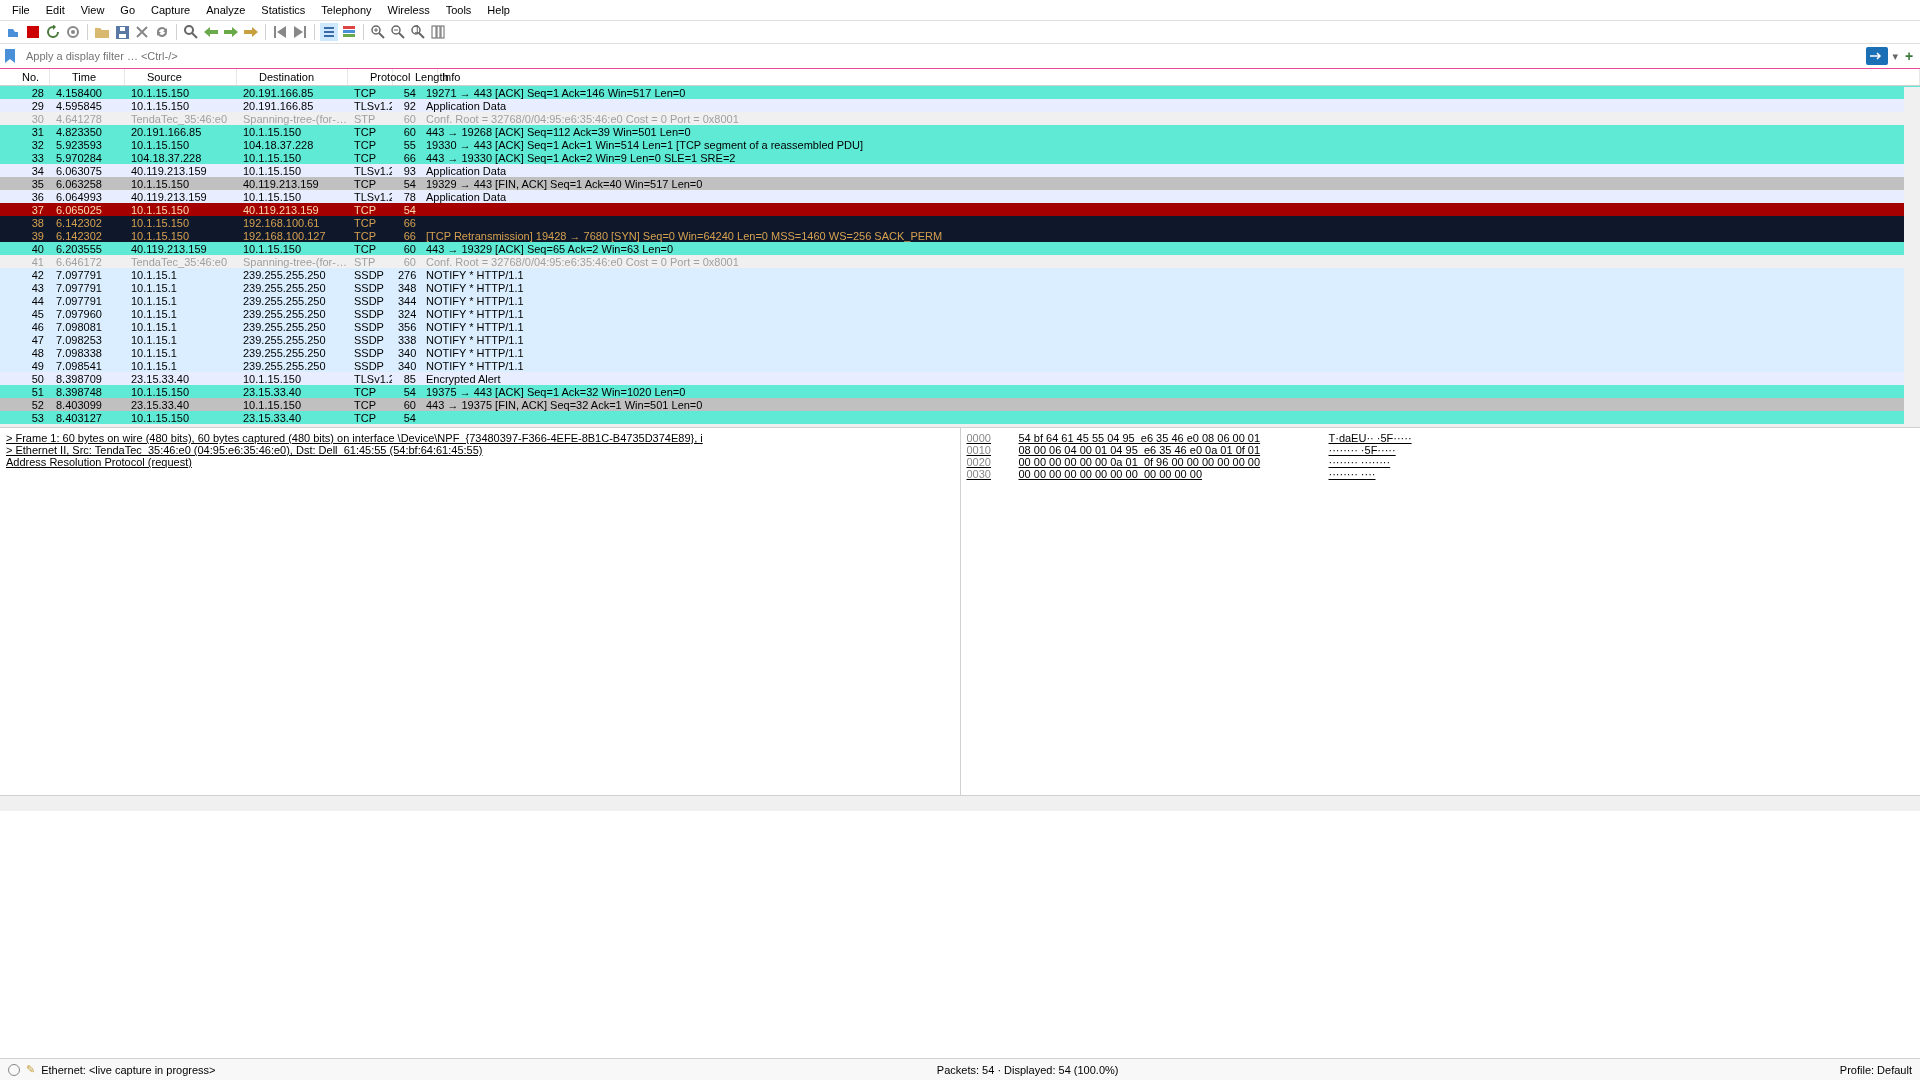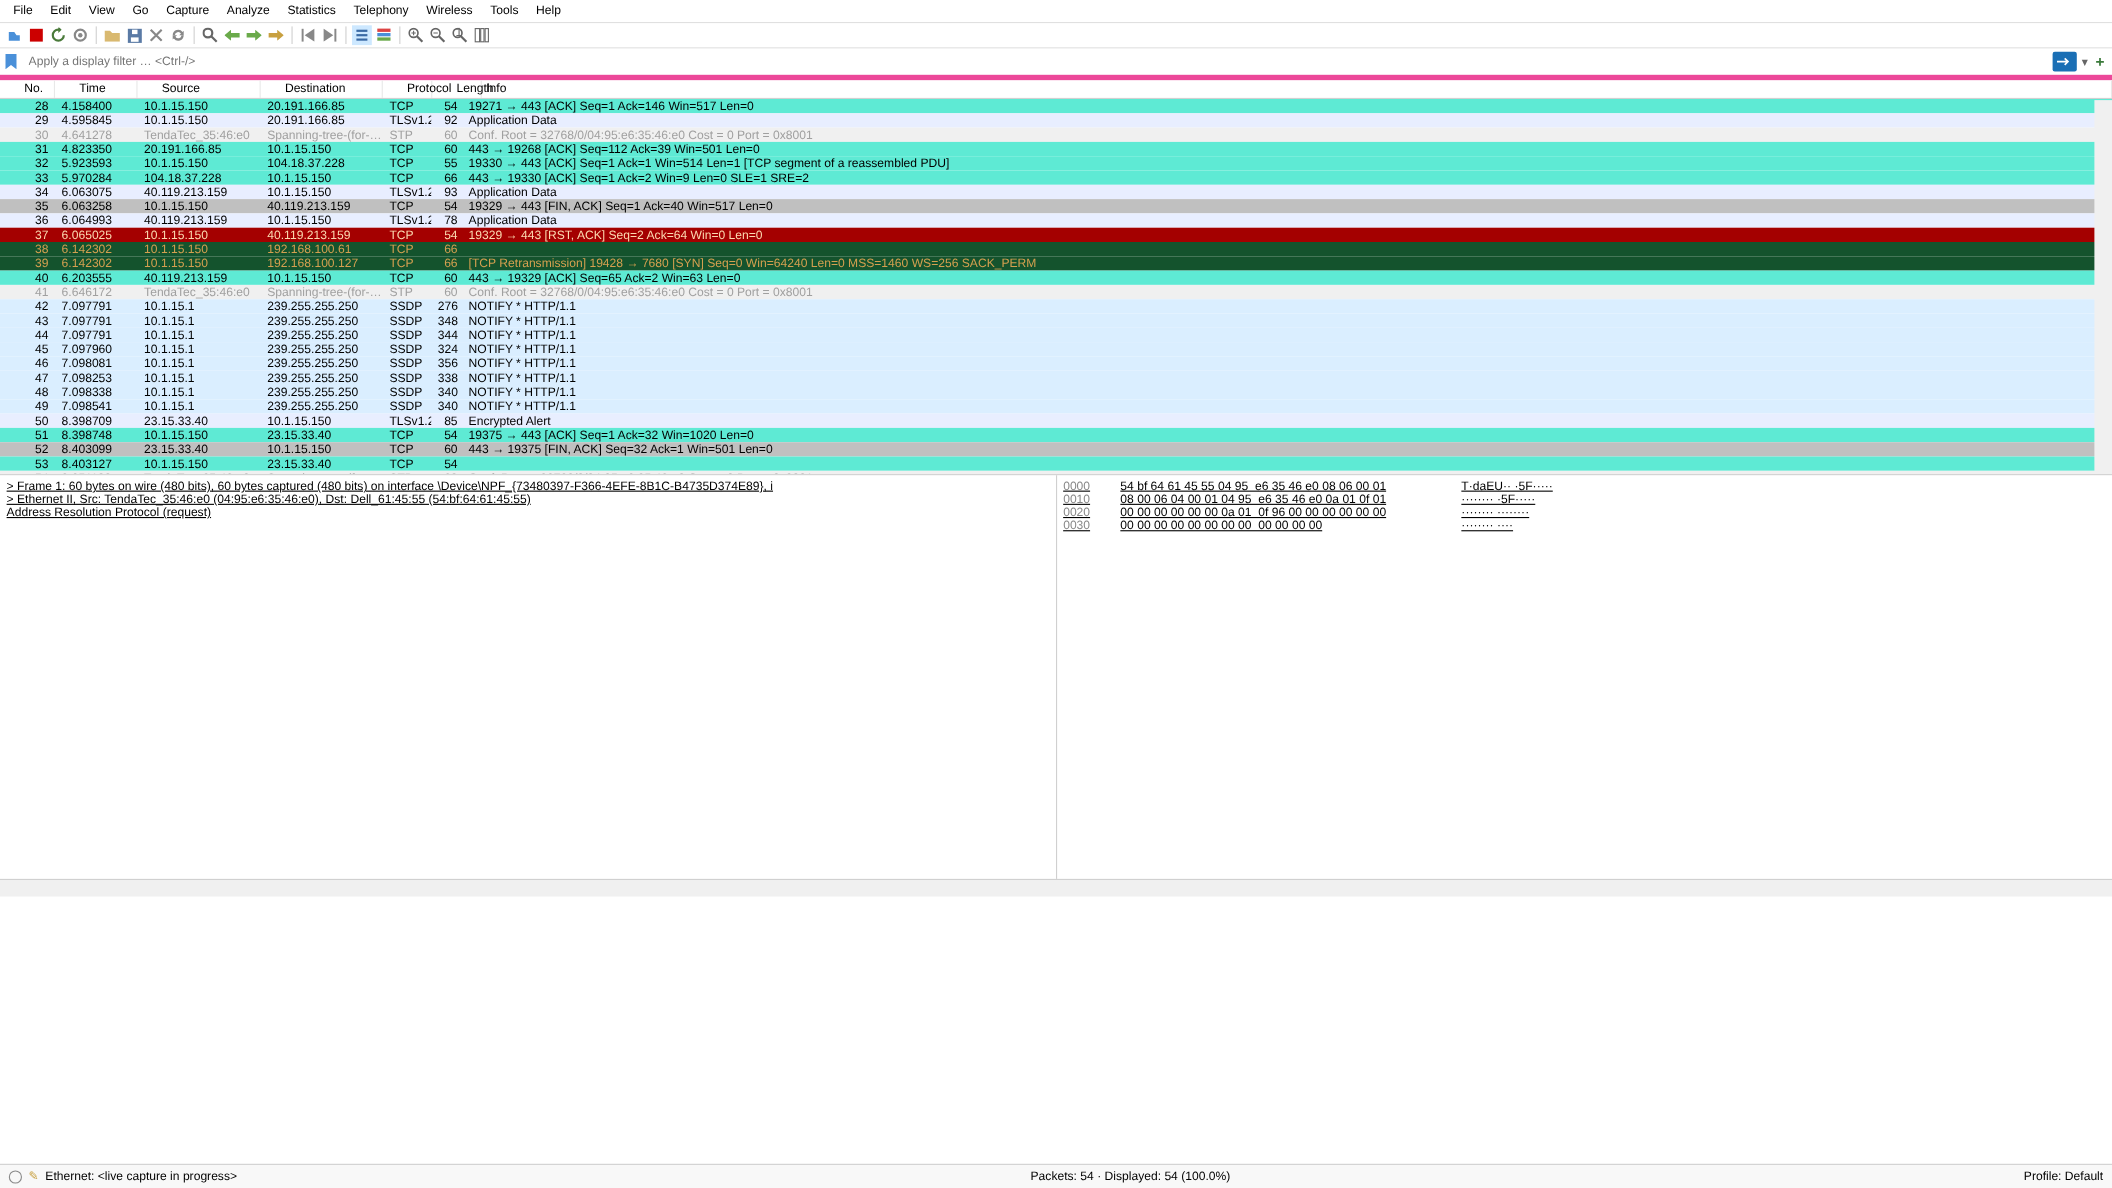--- a/index.html
+++ b/index.html
@@ -2,21 +2,21 @@
 <html><head>
 <meta charset="utf-8">
 <style>
 * { margin: 0; padding: 0; box-sizing: border-box; font-family: "Segoe UI", Tahoma, sans-serif; font-size: 11px; }
 body { background: #fff; overflow: hidden; width: 1920px; height: 1080px; position: relative; }
 .menubar { display: flex; background: #fff; border-bottom: 1px solid #e0e0e0; padding: 2px 4px; }
 .menubar span { padding: 2px 8px; cursor: pointer; }
 .toolbar { display: flex; align-items: center; padding: 2px 4px; border-bottom: 1px solid #e0e0e0; gap: 2px; }
 .toolbar .icon { width: 18px; height: 18px; display: flex; align-items: center; justify-content: center; cursor: pointer; }
 .toolbar .sep { width: 1px; height: 16px; background: #d0d0d0; margin: 0 3px; }
-.filterbar { display: flex; align-items: center; padding: 3px 4px; border-bottom: 5px solid #ec4899; gap: 4px; }
+.filterbar { display: flex; align-items: center; padding: 3px 4px; border-bottom: 1px solid #ec4899; gap: 4px; }
 .filterbar .bookmark { width: 14px; height: 14px; }
 .filterbar input { flex: 1; border: none; padding: 2px 4px; background: #fff; outline: none; color: #888; }
 .filterbar .dropdown { width: 22px; height: 18px; background: #1a6fb5; border-radius: 2px; display:flex; align-items:center; justify-content:center; color:#fff; }
 .filterbar .plus { width: 14px; height: 14px; display: flex; align-items: center; justify-content: center; }
 .packetlist { height: 358px; overflow: hidden; position: relative; }
 .plhead { display: flex; background: #fff; border-bottom: 1px solid #d0d0d0; font-weight: normal; }
 .plhead div { padding: 2px 22px; border-right: 1px solid #e8e8e8; }
 .plbody { font-family: Consolas, "Courier New", monospace; font-size: 11px; }
 .row { display: flex; height: 13px; align-items: center; }
 .row div { padding: 0 6px; white-space: nowrap; overflow: hidden; }
@@ -25,21 +25,21 @@
 .c-src { width: 112px; }
 .c-dst { width: 111px; }
 .c-proto { width: 44px; }
 .c-len { width: 30px; text-align: right; }
 .c-info { flex: 1; padding-left: 4px !important; }
 .bg-tcp { background: #5eead4; }
 .bg-tls { background: #e8eeff; }
 .bg-stp { background: #f0f0f0; color: #a0a0a0; }
 .bg-ssdp { background: #daeeff; }
 .bg-red { background: #a40000; color: #fcd9b0; }
-.bg-dark { background: #14532d; color: #d4a050; }
+.bg-dark { background: #0f172a; color: #d4a050; }
 .bg-sel { background: #c0c0c0; }
 .scrollbar-v { position: absolute; right: 0; top: 18px; bottom: 0; width: 16px; background: #f0f0f0; }
 .lower { display: flex; height: 368px; border-top: 1px solid #d0d0d0; text-decoration: underline; }
 .details { flex: 1; padding: 4px 6px; font-family: Consolas, "Courier New", monospace; font-size: 11px; border-right: 1px solid #d0d0d0; overflow: auto; }
 .details .line { white-space: nowrap; }
 .hexpane { flex: 1; padding: 4px 6px; font-family: Consolas, "Courier New", monospace; font-size: 11px; overflow: hidden; }
 .hexline { display: flex; white-space: pre; }
 .hexoff { color: #888; width: 40px; }
 .hexbytes { width: 310px; padding-left: 12px; }
 .hexascii { width: 180px; padding-left: 12px; }
@@ -302,21 +302,20 @@
         <div class="c-len">78</div>
         <div class="c-info">Application Data</div>
       </div>
       <div class="row bg-red">
         <div class="c-no">37</div>
         <div class="c-time">6.065025</div>
         <div class="c-src">10.1.15.150</div>
         <div class="c-dst">40.119.213.159</div>
         <div class="c-proto">TCP</div>
         <div class="c-len">54</div>
-        <div class="c-info">19329 → 443 [RST, ACK] Seq=2 Ack=64 Win=0 Len=0</div>
       </div>
       <div class="row bg-dark">
         <div class="c-no">38</div>
         <div class="c-time">6.142302</div>
         <div class="c-src">10.1.15.150</div>
         <div class="c-dst">192.168.100.61</div>
         <div class="c-proto">TCP</div>
         <div class="c-len">66</div>
       </div>
       <div class="row bg-dark">

